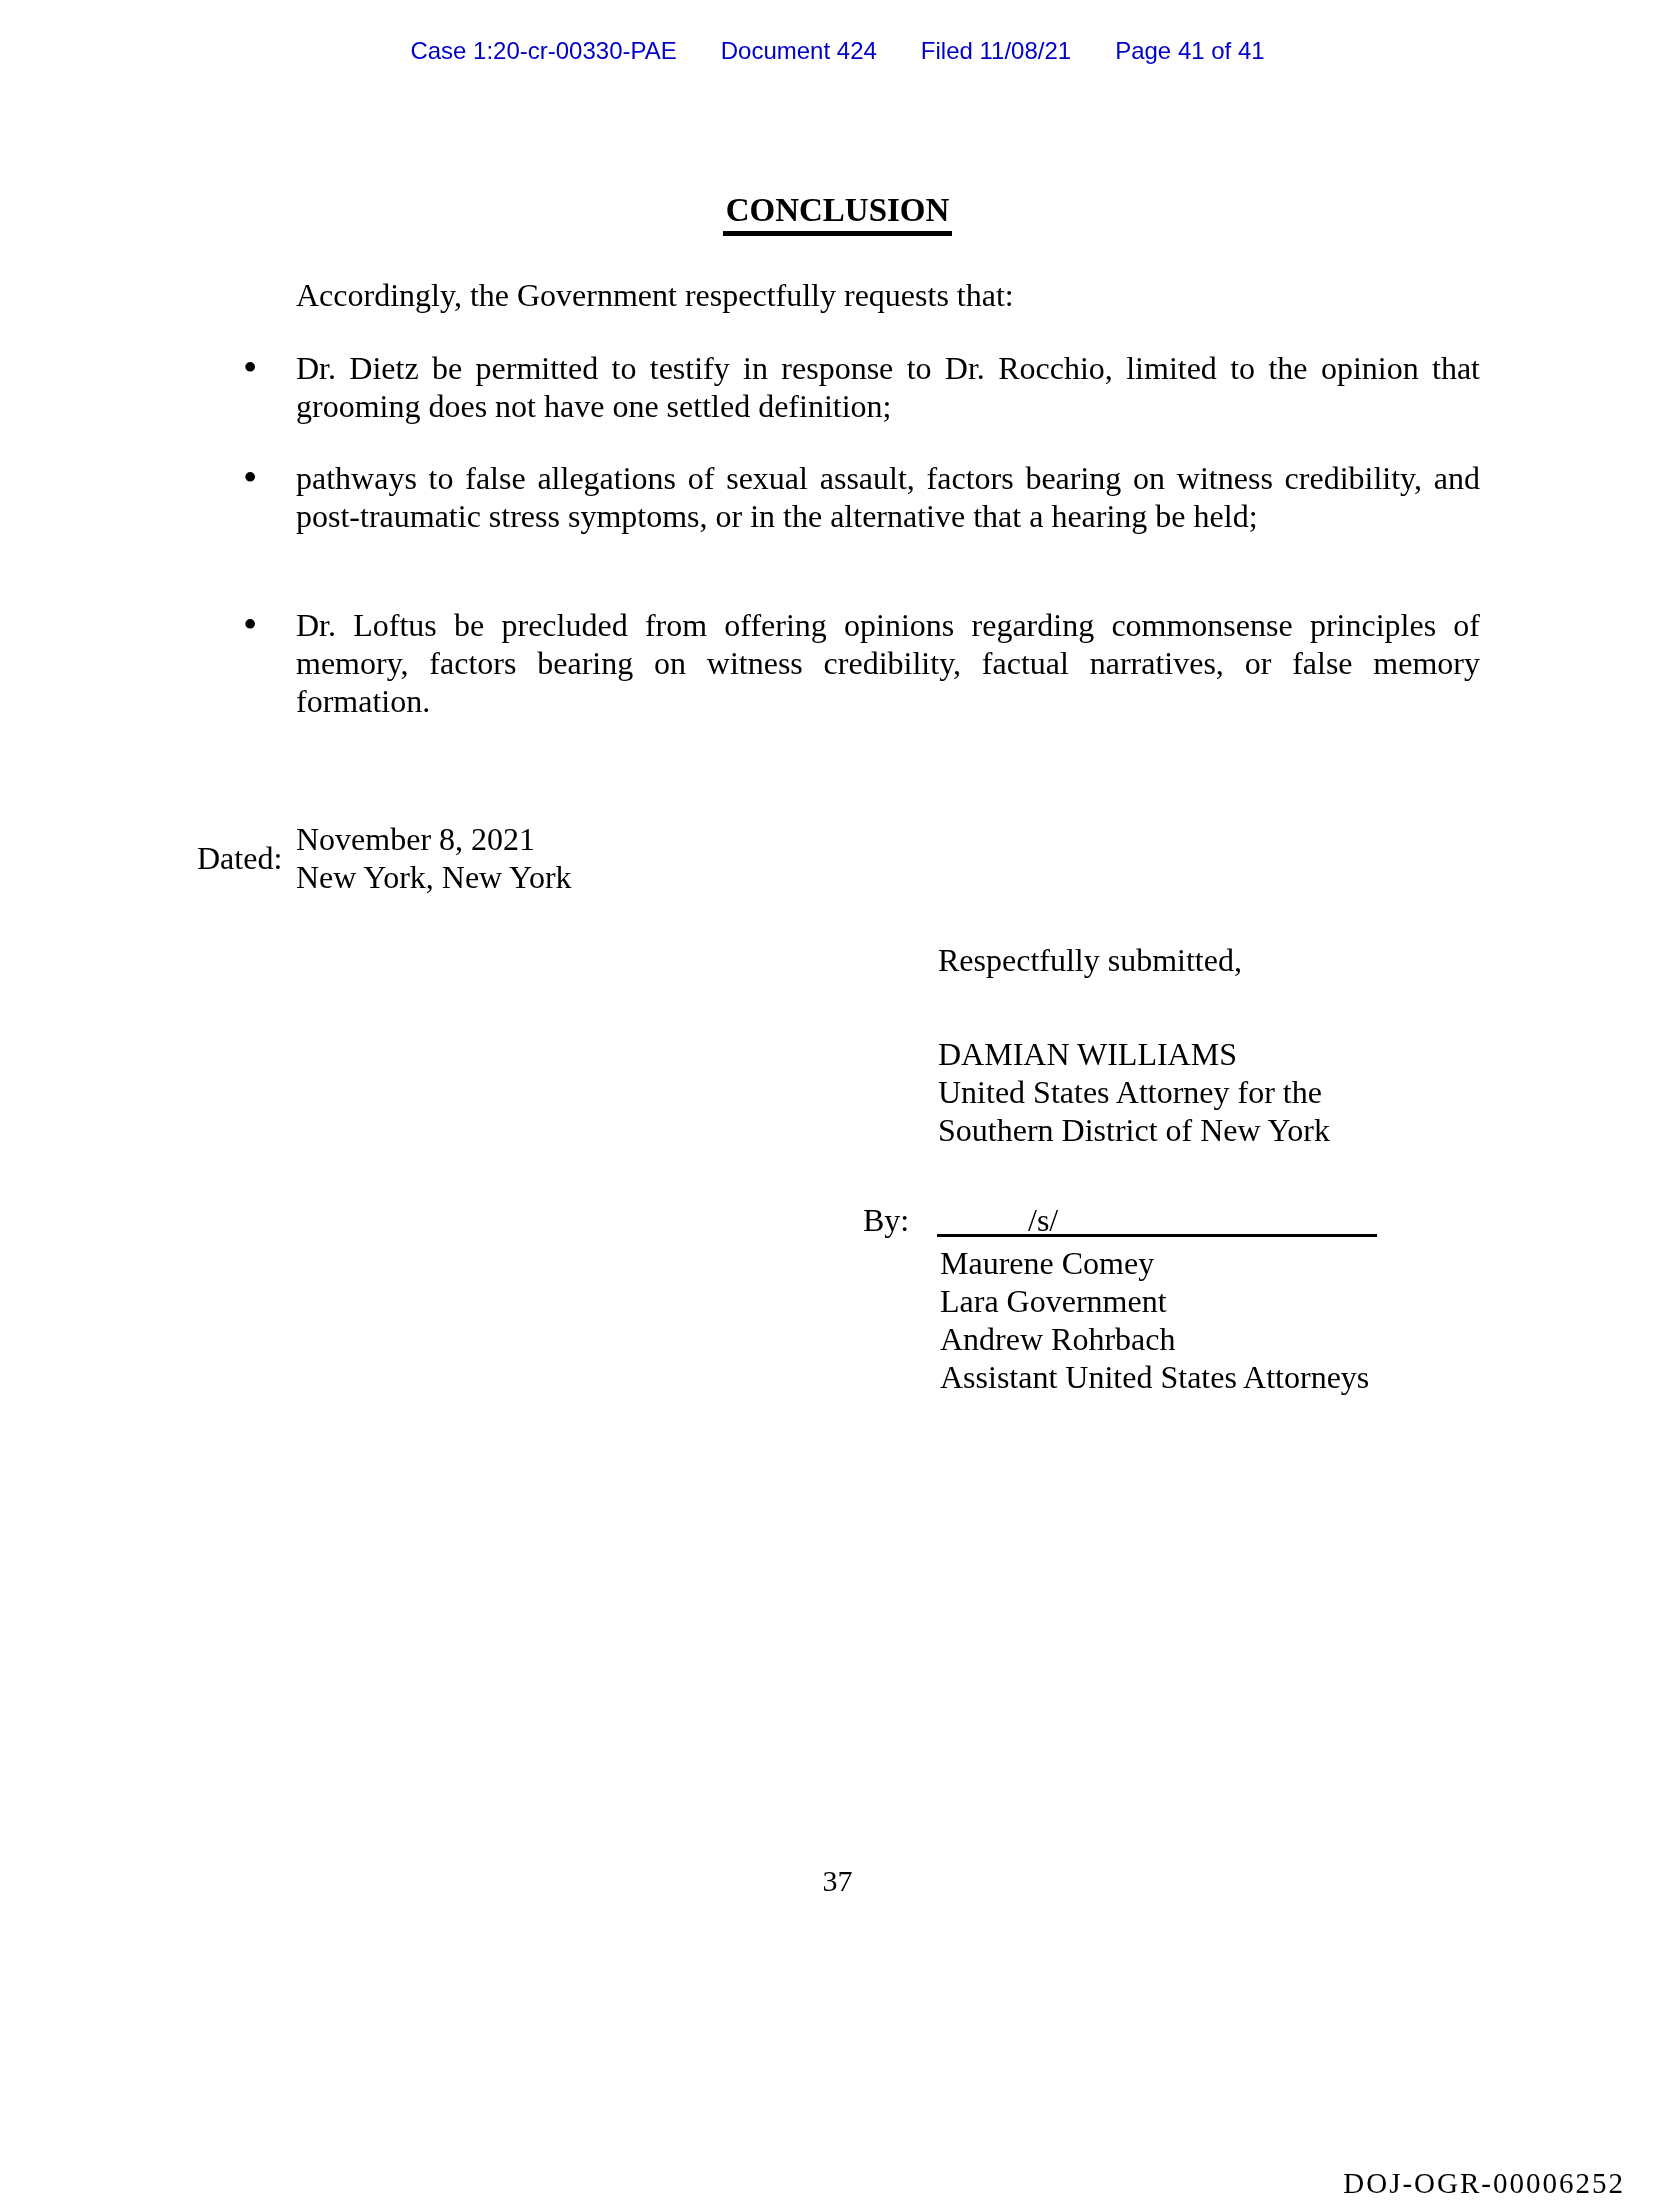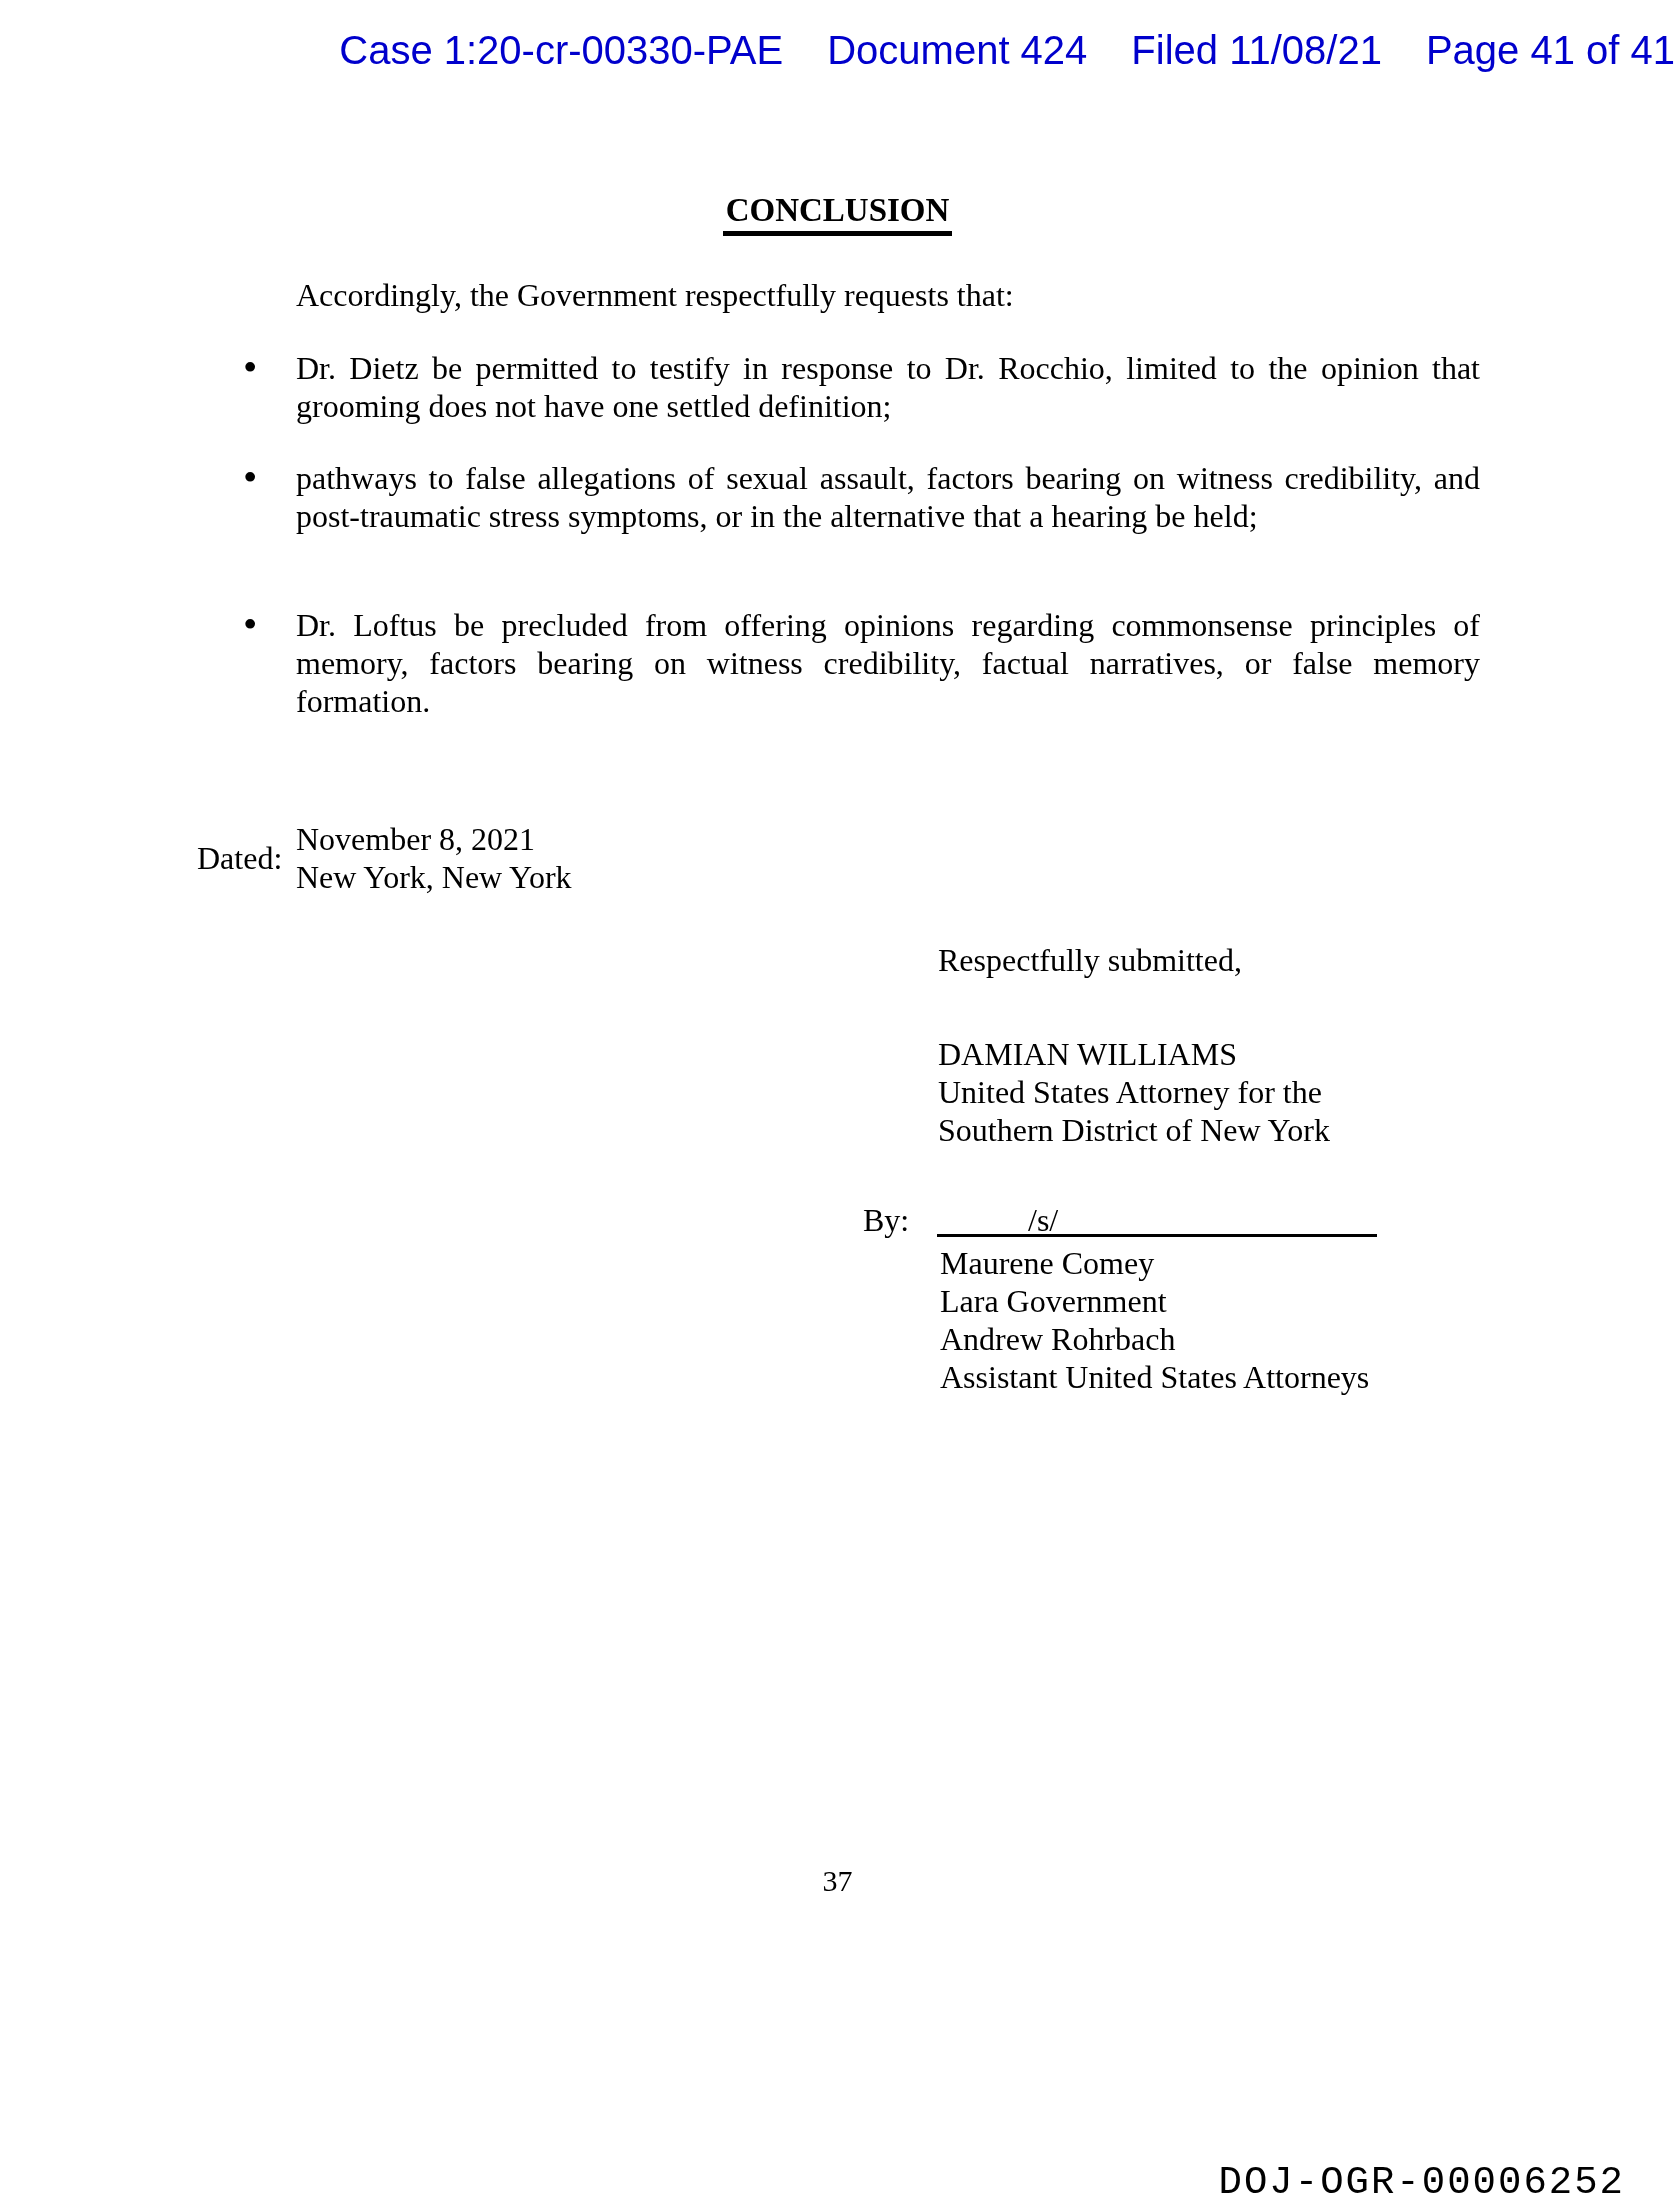--- a/index.html
+++ b/index.html
@@ -10,24 +10,24 @@
     background: #ffffff;
     color: #000000;
     font-family: "Liberation Serif", serif;
     overflow: hidden;
   }
   
   .header {
     position: absolute;
     top: 34px; left: 0; right: 0;
     display: flex;
-    justify-content: flex-end;
+    justify-content: center;
     gap: 44px;
     font-family: "Liberation Sans", sans-serif;
-    font-size: 40px;
+    font-size: 24px;
     line-height: 33px;
     color: var(--header-blue, #0000CC);
     white-space: nowrap;
   }
   
   .title-wrap {
     position: absolute;
     top: 194px; left: 0; right: 0;
     text-align: center;
   }
@@ -108,22 +108,22 @@
   .page-number {
     position: absolute;
     top: 1862px; left: 0; right: 0;
     text-align: center;
     font-size: 30px;
     line-height: 38px;
   }
   .stamp {
     position: absolute;
     top: 2167px; right: 50px;
-    font-family: Liberation Mono, monospace;
-    font-size: 39px;
+    font-family: Liberation Serif, serif;
+    font-size: 29px;
     letter-spacing: 2px;
     line-height: 33px;
   }
 </style>
 </head>
 <body>
 
 <div class="page">
 
   <div class="header">

